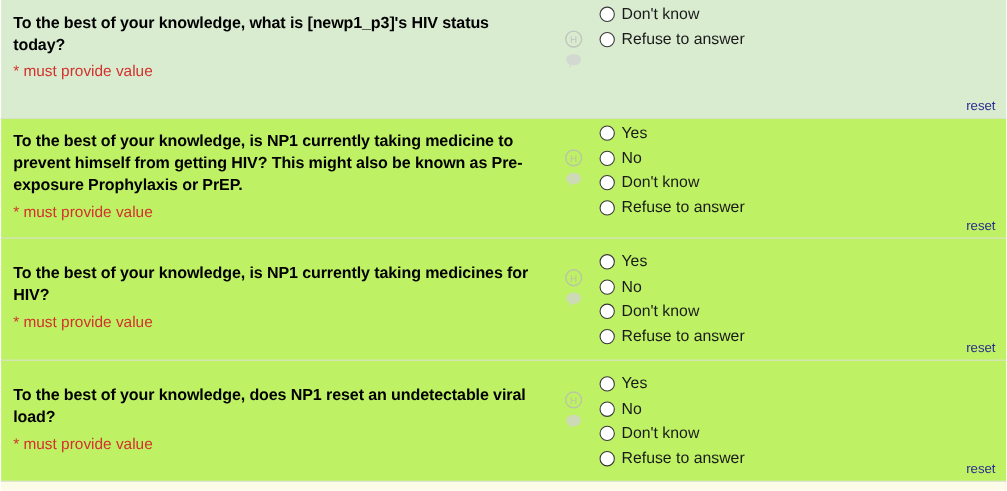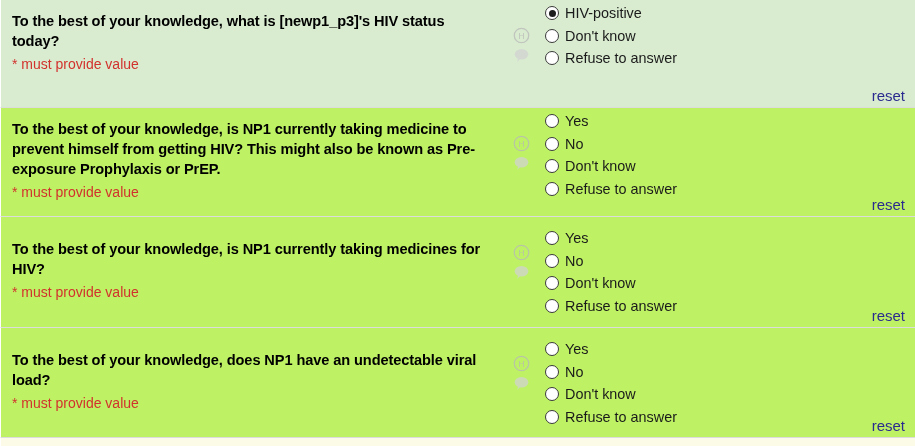--- a/index.html
+++ b/index.html
@@ -95,21 +95,21 @@
     font-size: 14.4px;
     color: #1a1a1a;
     line-height: 18px;
   }
   .reset-wrap {
     position: absolute;
     right: 10px;
     bottom: 2px;
   }
   .reset-link {
-    font-size: 15px;
+    font-size: 12px;
     color: #2b2b8f;
     text-decoration: none;
     cursor: pointer;
     margin-left: 24px;
   }
   .tail-strip { height: 18px; }
 </style>
 </head>
 <body>
 
@@ -129,24 +129,20 @@
       </span>
       <span class="icon-bubble">
         <svg width="17" height="17" viewBox="0 0 17 17">
             <ellipse cx="8.5" cy="7.2" rx="6.8" ry="5.2" fill="#d2d2d2"></ellipse>
             <path d="M5.2 11 L4.2 15 L7.6 11.6 Z" fill="#d2d2d2"></path>
           </svg>
       </span>
     </div>
     <div class="qcell-opts">
       <div class="opt">
-        <span class="radio checked"></span>
-        <span class="opt-label">HIV-positive</span>
-      </div>
-      <div class="opt">
         <span class="radio"></span>
         <span class="opt-label">Don't know</span>
       </div>
       <div class="opt">
         <span class="radio"></span>
         <span class="opt-label">Refuse to answer</span>
       </div>
       <div class="reset-wrap">
         <a class="reset-link">reset</a>
       </div>
@@ -232,21 +228,21 @@
         <span class="opt-label">Refuse to answer</span>
       </div>
       <div class="reset-wrap">
         <a class="reset-link">reset</a>
       </div>
     </div>
   </div>
 
   <div class="qrow" style="height:110px;">
     <div class="qcell-text" style="padding-top:22px;">
-      <div class="qtext">To the best of your knowledge, does NP1 have an undetectable viral load?</div>
+      <div class="qtext">To the best of your knowledge, does NP1 reset an undetectable viral load?</div>
       <div class="required">* must provide value</div>
     </div>
     <div class="qcell-icons" style="padding-top:27px;">
       <span class="icon-h">
         <svg width="17" height="17" viewBox="0 0 17 17">
             <circle cx="8.5" cy="8.5" r="7.2" fill="none" stroke="#b8b8b8" stroke-width="1.3"></circle>
             <text x="8.5" y="12" font-size="9" font-family="Liberation Sans, sans-serif" fill="#b8b8b8" text-anchor="middle">H</text>
           </svg>
       </span>
       <span class="icon-bubble">

